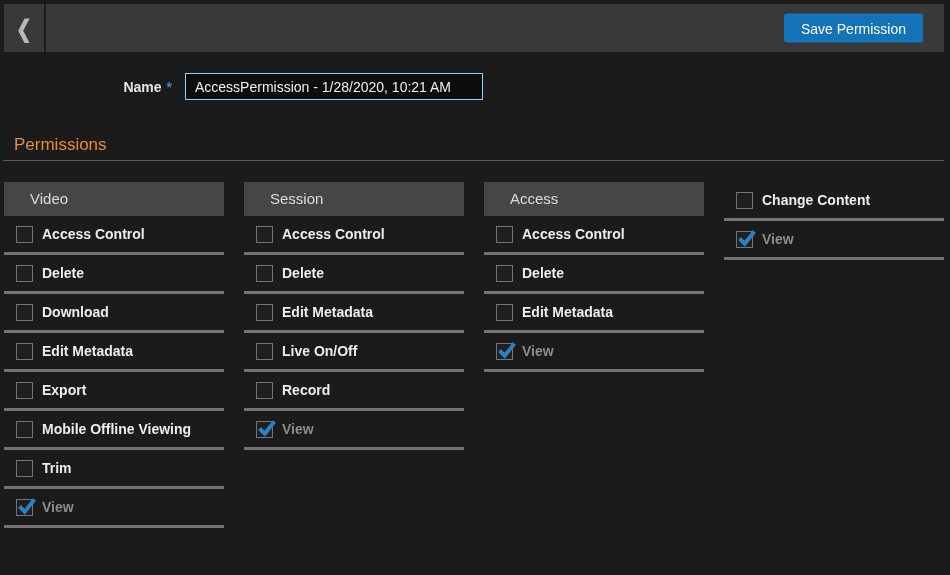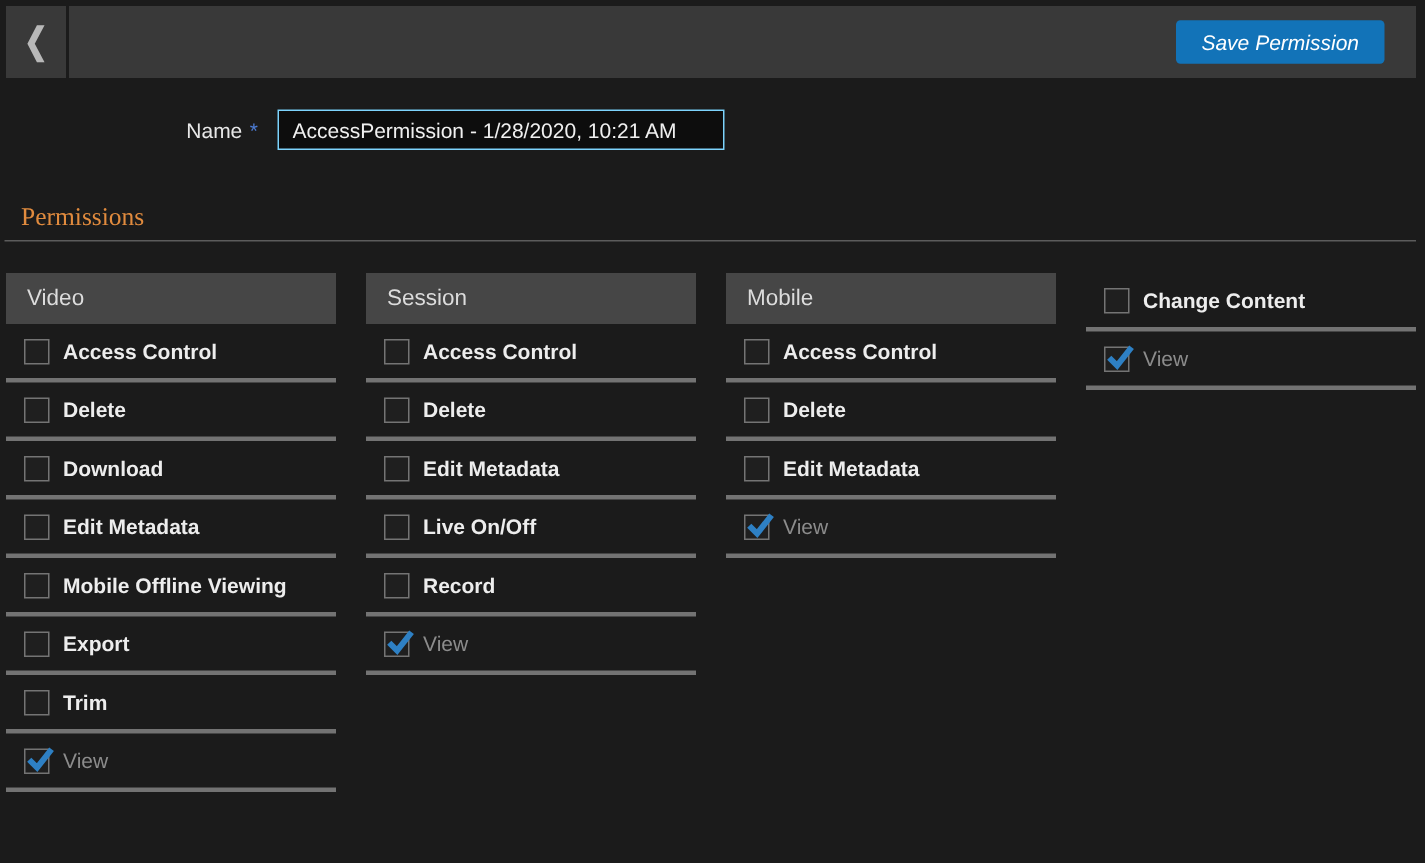--- a/index.html
+++ b/index.html
@@ -27,67 +27,67 @@
     border-right:2px solid #1b1b1b;cursor:pointer;
   }
   .back-btn .chev{
     color:#b8b8b8;font-size:19px;font-weight:bold;line-height:1;
     transform:scaleY(1.25);
   }
   .save-btn{
     position:absolute;right:21px;top:50%;transform:translateY(-50%);
     height:29px;padding:0 17px;border:none;border-radius:3px;
     background:var(--accent-blue);color:#fff;
-    font-family:"Liberation Sans", sans-serif;font-size:14px;cursor:pointer;font-style:italic;
+    font-family:"Liberation Sans", sans-serif;font-size:14px;cursor:pointer;
   }
   
   .name-row{
     position:absolute;top:73px;left:0;height:27px;
     display:flex;align-items:center;
   }
   .name-label-wrap{
     width:172px;display:flex;justify-content:flex-end;align-items:flex-end;
-    font-size:14px;font-weight:normal;color:#e8e8e8;
+    font-size:14px;font-weight:bold;color:#e8e8e8;
   }
   .required{color:var(--required-blue);margin-left:5px;font-size:14px;}
   .name-input{
     margin-left:13px;width:298px;height:27px;
     background:#0d0d0d;border:1px solid #7dd3fc;color:#f0f0f0;
     font-family:"Liberation Sans", sans-serif;font-size:14px;padding:0 9px;
     outline:none;
   }
   
   .section-title{
     position:absolute;top:135px;left:14px;
-    font-size:17px;font-weight:400;color:var(--heading-orange);font-family:Liberation Serif, serif;
+    font-size:17px;font-weight:400;color:var(--heading-orange);
   }
   .section-rule{
     position:absolute;top:160px;left:3px;right:6px;height:0;
     border-top:1px solid #5c5c5c;
   }
   
   .grid{
     position:absolute;top:182px;left:4px;right:6px;
     display:grid;grid-template-columns:repeat(4,1fr);column-gap:20px;
   }
   .col-header{
     height:34px;background:#464646;color:#dcdcdc;
-    font-size:15px;line-height:34px;padding-left:14px;
+    font-size:15px;line-height:34px;padding-left:26px;
   }
   .perm-item{
     height:39px;display:flex;align-items:center;
     border-bottom:3px solid #737373;padding-left:12px;cursor:pointer;
   }
   .cb{
     position:relative;width:17px;height:17px;flex:0 0 17px;
     border:1px solid #747474;background:#1f1f1f;margin-right:9px;
   }
   .cb svg{position:absolute;left:-1px;top:-4px;overflow:visible;}
   .perm-label{font-size:14px;font-weight:bold;color:#ededed;}
-  .perm-item.is-checked .perm-label{color:#8c8c8c;font-weight:normal;}
+  .perm-item.is-checked .perm-label{color:#8c8c8c;font-weight:bold;}
   .perm-item.is-checked{cursor:default;}
 </style>
 </head>
 <body>
 
 <div class="topbar">
   <div class="back-btn">
     <span class="chev">❮</span>
   </div>
   <button class="save-btn">Save Permission</button>
@@ -118,28 +118,28 @@
       <div class="perm-item">
         <span class="cb"></span>
         <span class="perm-label">Download</span>
       </div>
       <div class="perm-item">
         <span class="cb"></span>
         <span class="perm-label">Edit Metadata</span>
       </div>
       <div class="perm-item">
         <span class="cb"></span>
+        <span class="perm-label">Export</span>
+      </div>
+      <div class="perm-item">
+        <span class="cb"></span>
         <span class="perm-label">Mobile Offline Viewing</span>
       </div>
       <div class="perm-item">
         <span class="cb"></span>
-        <span class="perm-label">Export</span>
-      </div>
-      <div class="perm-item">
-        <span class="cb"></span>
         <span class="perm-label">Trim</span>
       </div>
       <div class="perm-item is-checked">
         <span class="cb">
           <svg width="21" height="21" viewBox="0 0 24 24">
             <path d="M4 12 L10 18 L21 4" fill="none" stroke="var(--check-blue)" stroke-width="4.5"></path>
           </svg>
         </span>
         <span class="perm-label">View</span>
       </div>
@@ -169,21 +169,21 @@
       <div class="perm-item is-checked">
         <span class="cb">
           <svg width="21" height="21" viewBox="0 0 24 24">
             <path d="M4 12 L10 18 L21 4" fill="none" stroke="var(--check-blue)" stroke-width="4.5"></path>
           </svg>
         </span>
         <span class="perm-label">View</span>
       </div>
     </div>
     <div class="perm-column">
-      <div class="col-header">Mobile</div>
+      <div class="col-header">Access</div>
       <div class="perm-item">
         <span class="cb"></span>
         <span class="perm-label">Access Control</span>
       </div>
       <div class="perm-item">
         <span class="cb"></span>
         <span class="perm-label">Delete</span>
       </div>
       <div class="perm-item">
         <span class="cb"></span>

